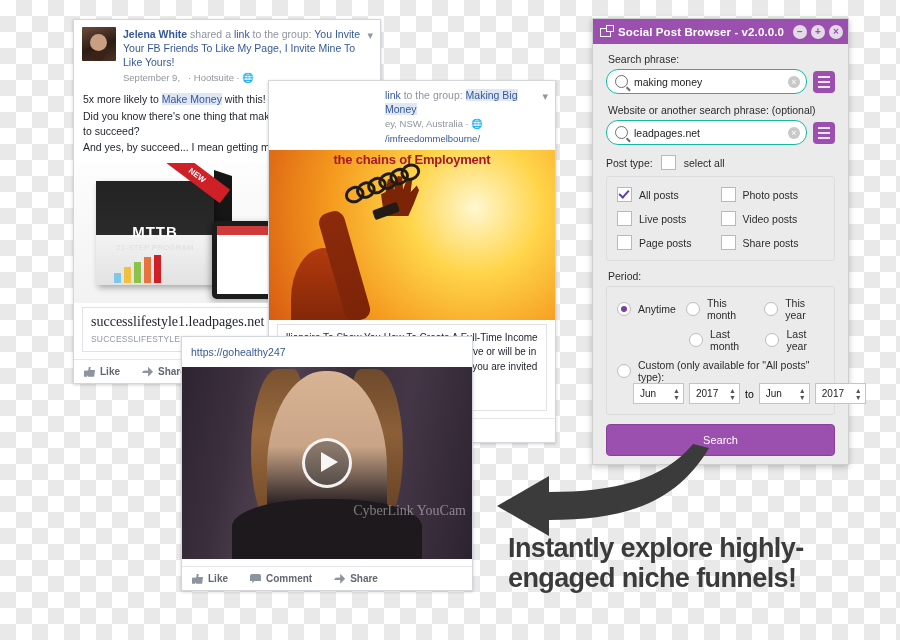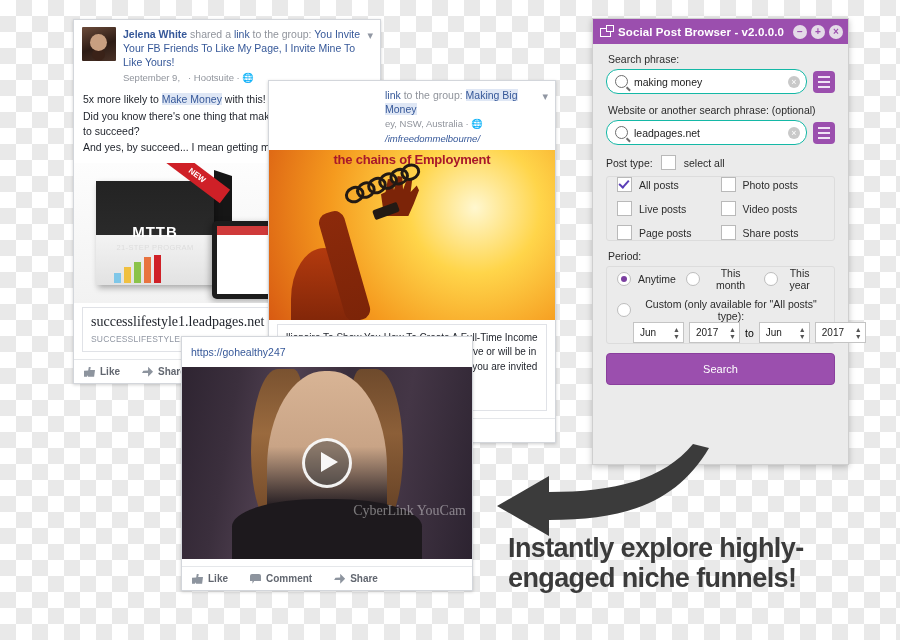--- a/index.html
+++ b/index.html
@@ -132,21 +132,21 @@
   .sfield .mag:after{content:"";position:absolute;right:-4px;bottom:-3px;width:5px;height:1.6px;background:#6d6d6d;transform:rotate(45deg);}
   .sval{flex:1;font-size:10.5px;color:#1b1b1b;}
   .clr{width:12px;height:12px;border-radius:50%;background:#c9c9c9;color:#fff;font-size:9px;
     line-height:12px;text-align:center;}
   .listbtn{width:22px;height:22px;border-radius:4px;background:#9b4fae;position:relative;flex:0 0 22px;}
   .listbtn i{position:absolute;left:5px;width:12px;height:2px;background:#f0e2f5;}
   .ptrow{display:flex;align-items:center;gap:8px;font-size:10.5px;color:#2b2b2b;margin-bottom:6px;}
   .box-s{width:13px;height:13px;background:#fff;border:1px solid #b9b9b9;position:relative;flex:0 0 13px;}
   .box-s.on:after{content:"";position:absolute;left:3px;top:0px;width:4px;height:8px;
     border:solid #5b3fb8;border-width:0 2px 2px 0;transform:rotate(42deg);}
-  .group{border:1px solid #dcdcdc;border-radius:3px;padding:0 10px;margin-bottom:9px;background:#ebebeb;text-align:center;}
+  .group{border:1px solid #dcdcdc;border-radius:3px;padding:10px 10px;margin-bottom:9px;background:#ebebeb;}
   .grid2{display:grid;grid-template-columns:1fr 1fr;row-gap:9px;}
   .cbx{display:flex;align-items:center;gap:7px;font-size:10.5px;color:#2b2b2b;}
   .rad{width:12px;height:12px;border-radius:50%;background:#fff;border:1px solid #bdbdbd;flex:0 0 12px;position:relative;}
   .rad.on:after{content:"";position:absolute;left:3px;top:3px;width:6px;height:6px;border-radius:50%;background:#7b3fa0;}
   .rrow{display:flex;align-items:center;font-size:10.5px;color:#2b2b2b;margin-bottom:7px;}
   .rrow .cbx{margin-right:10px;}
   .daterow{display:flex;align-items:center;gap:5px;margin-top:0;padding-left:16px;font-size:10.5px;}
   .spin{display:flex;align-items:center;justify-content:space-between;background:#fff;border:1px solid #c4c4c4;
     height:19px;padding:0 3px 0 6px;min-width:40px;font-size:10px;color:#1b1b1b;}
   .spin u{text-decoration:none;font-size:7px;line-height:7px;color:#555;display:flex;flex-direction:column;}
@@ -230,21 +230,21 @@
   <div class="fb-head">
     <div class="fb-meta" style="padding-left:108px;">
       <span class="fb-link">link</span>
       
       <span class="fb-grey">to the group:</span>
       <span class="fb-hl">Making Big Money</span>
       <div class="fb-sub">
         <span>ey, NSW, Australia</span>
         · <span>🌐</span>
       </div>
-      <div class="fb-sub" style="color:#365899;font-style:italic;">/imfreedommelbourne/</div>
+      <div class="fb-sub" style="color:#365899;">/imfreedommelbourne/</div>
     </div>
     <div class="fb-caret">▾</div>
   </div>
 
   <div class="freedom">
     <div class="hl">the chains of Employment</div>
     <div class="person"></div>
     <div class="arm"></div>
     <div class="hand"></div>
     <div class="cuff"></div>
@@ -392,20 +392,30 @@
           </div>
         <div class="cbx" style="width:88px">
             <span class="rad"></span>
             <span>This month</span>
           </div>
         <div class="cbx">
             <span class="rad"></span>
             <span>This year</span>
           </div>
       </div>
+      <div class="rrow" style="padding-left:72px">
+        <div class="cbx" style="width:88px">
+            <span class="rad"></span>
+            <span>Last month</span>
+          </div>
+        <div class="cbx">
+            <span class="rad"></span>
+            <span>Last year</span>
+          </div>
+      </div>
       <div class="cbx">
           <span class="rad"></span>
           <span>Custom (only available for "All posts" type):</span>
         </div>
       <div class="daterow">
         <div class="spin">
             <span>Jun</span>
             <u>▲<br>▼</u>
           </div>
         <div class="spin">

